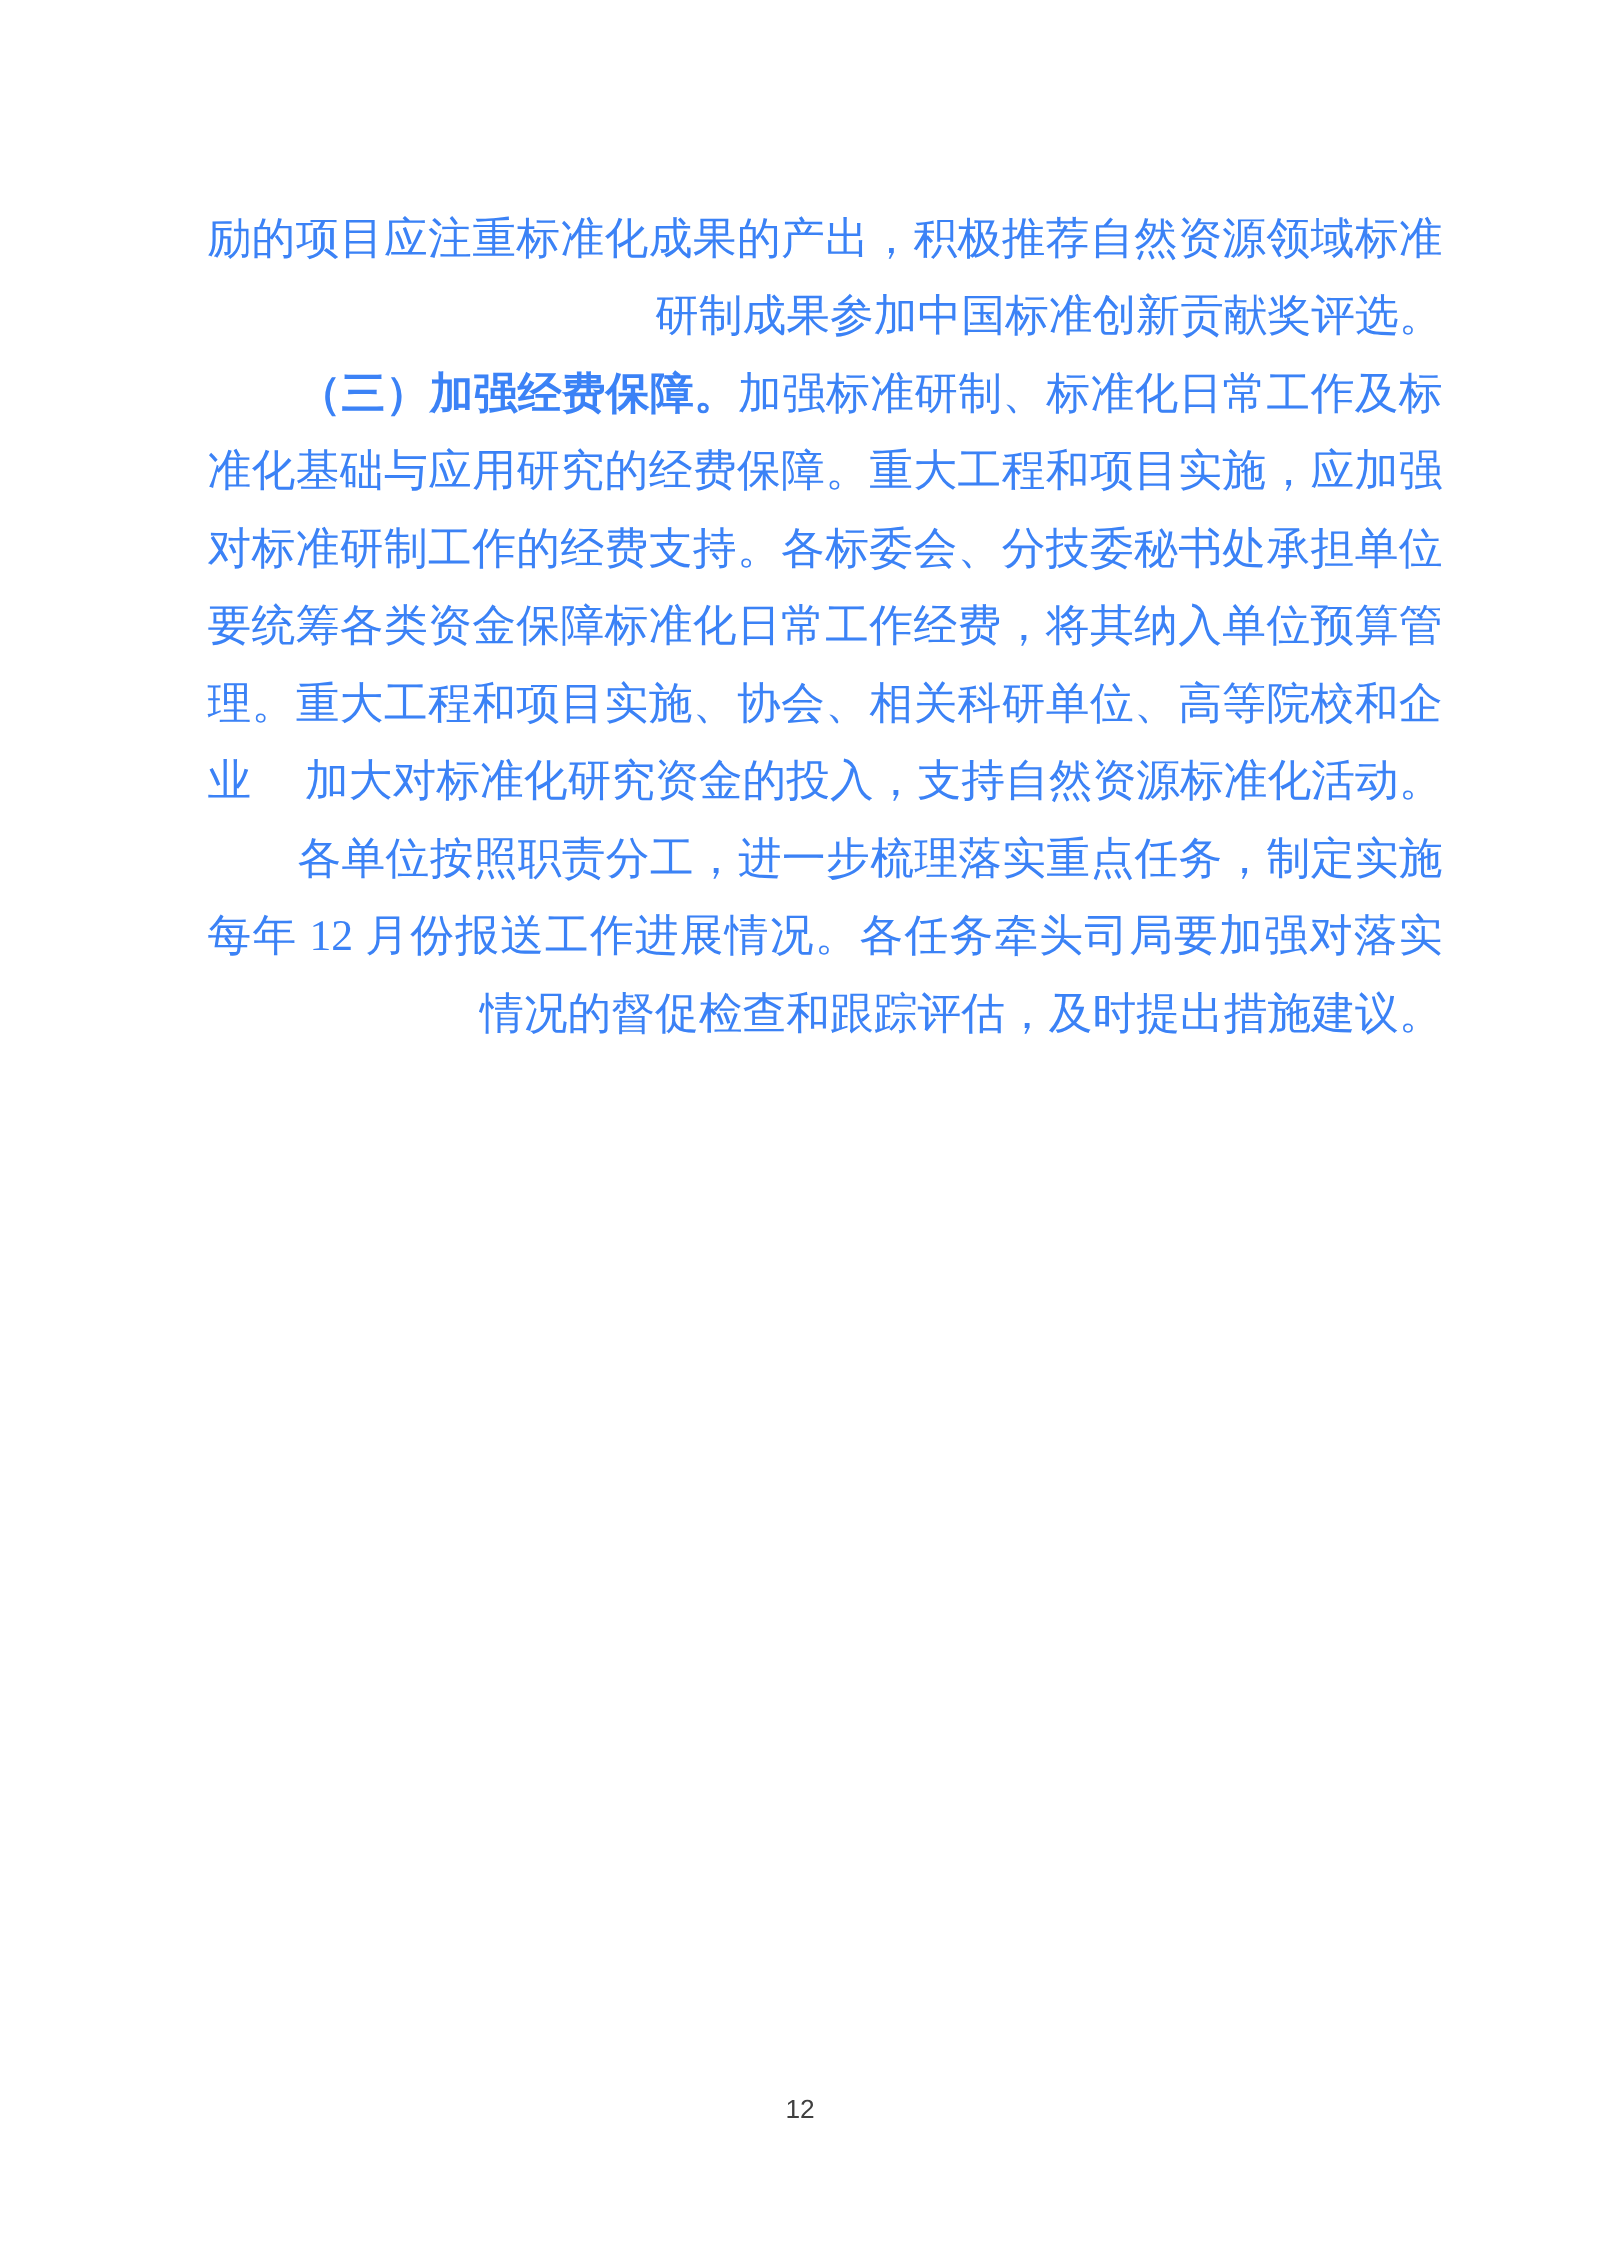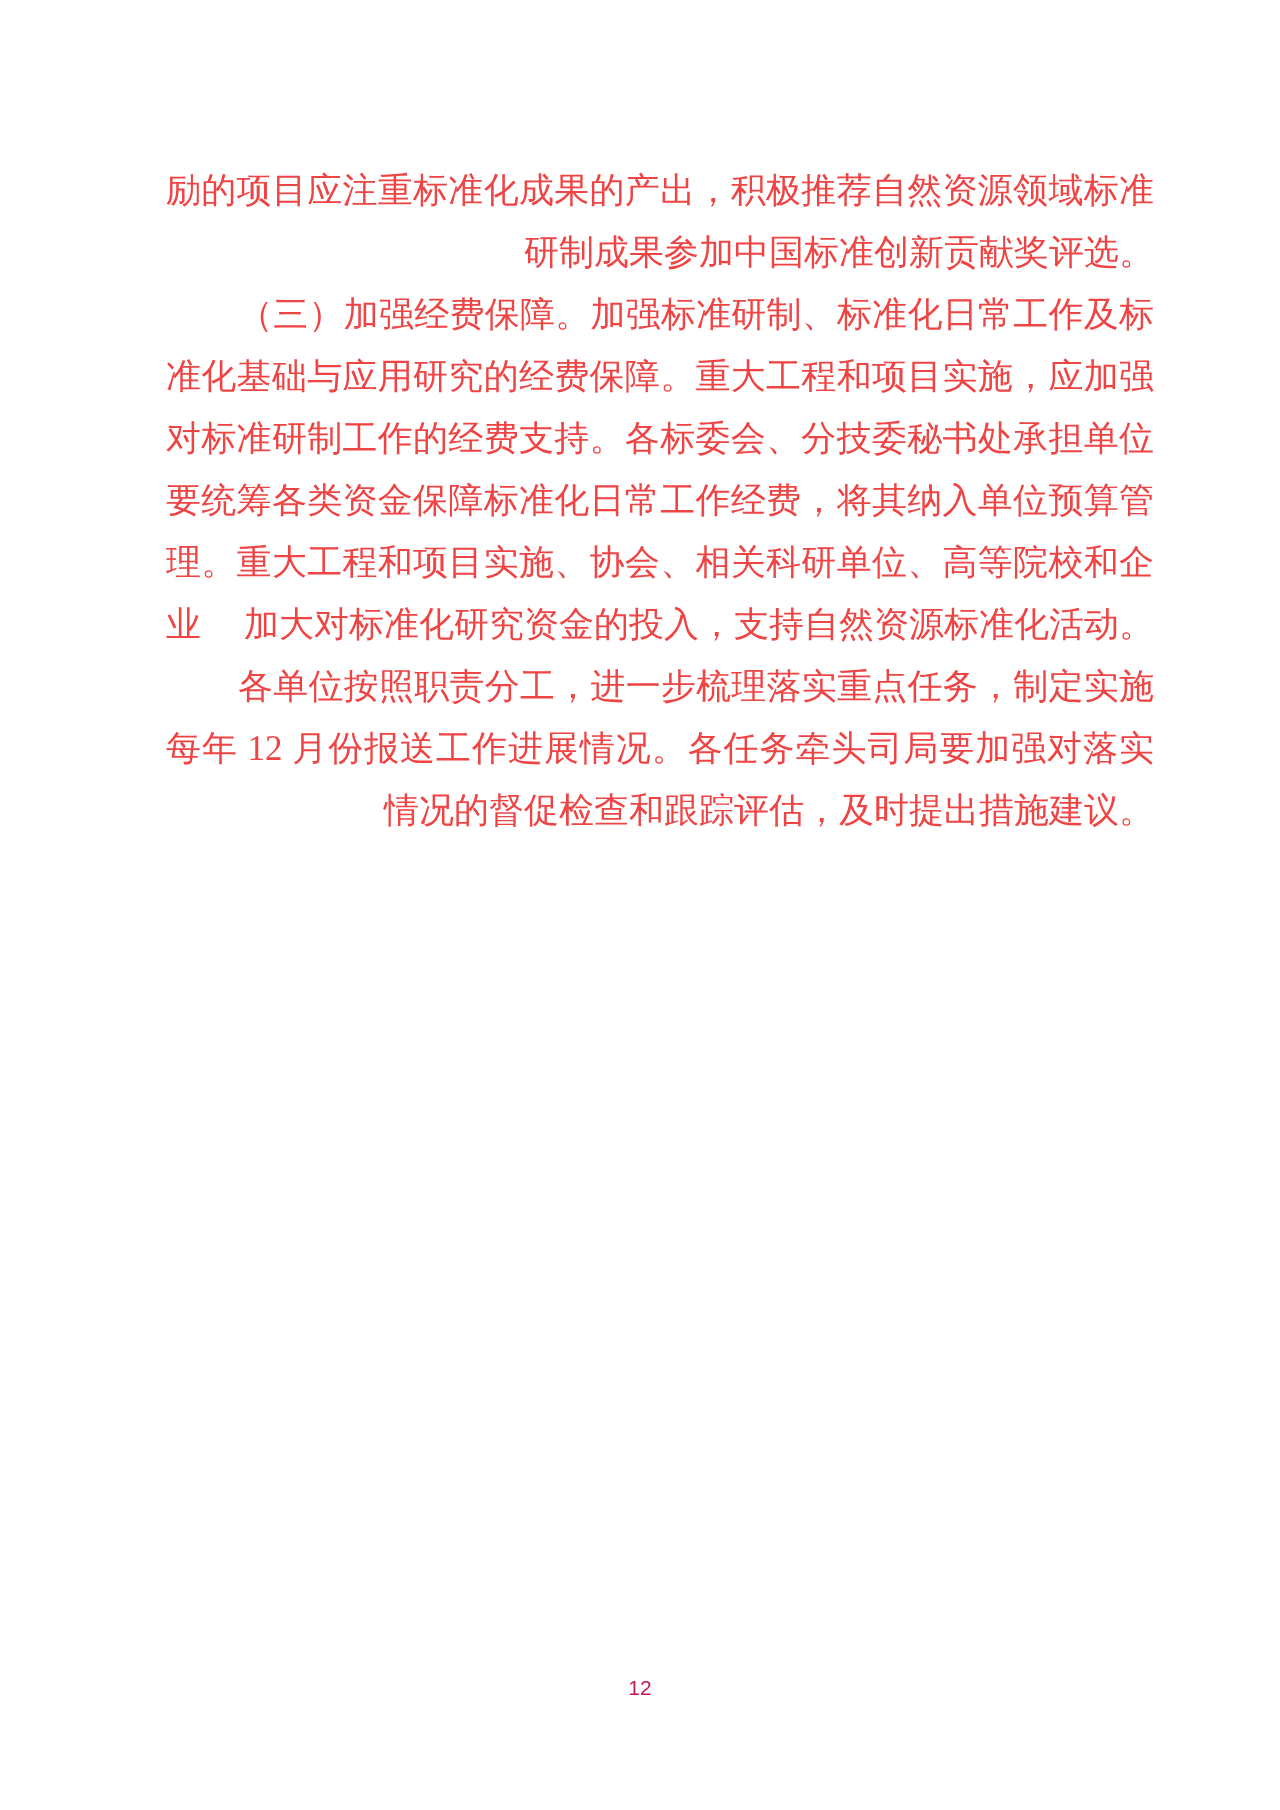--- a/index.html
+++ b/index.html
@@ -20,49 +20,49 @@
     top: 0;
     width: 1280px;
     height: 1810px;
     background: #ffffff;
   }
   .content {
     position: absolute;
     left: 166px;
     top: 160px;
     width: 988px;
-    color: #ef4444;
+    color: #3b82f6;
   }
   .line {
     height: 62px;
     line-height: 62px;
     font-size: 35px;
     text-align: right;
     white-space: nowrap;
   }
   .line.fill {
     white-space: normal;
     text-align: justify;
     text-align-last: justify;
   }
   .line.indent {
     padding-left: 72px;
   }
   .seg-bold {
-    font-weight: 400;
+    font-weight: 700;
   }
   .page-number {
     position: absolute;
     left: 0;
     top: 1676px;
     width: 1280px;
     text-align: center;
     font-family: "Liberation Sans", sans-serif;
     font-size: 21px;
-    color: #be185d;
+    color: #404040;
   }
 </style>
 </head>
 <body>
 
 <div class="page">
 
   <div class="content">
 
     <div class="line fill">励的项目应注重标准化成果的产出，积极推荐自然资源领域标准</div>

